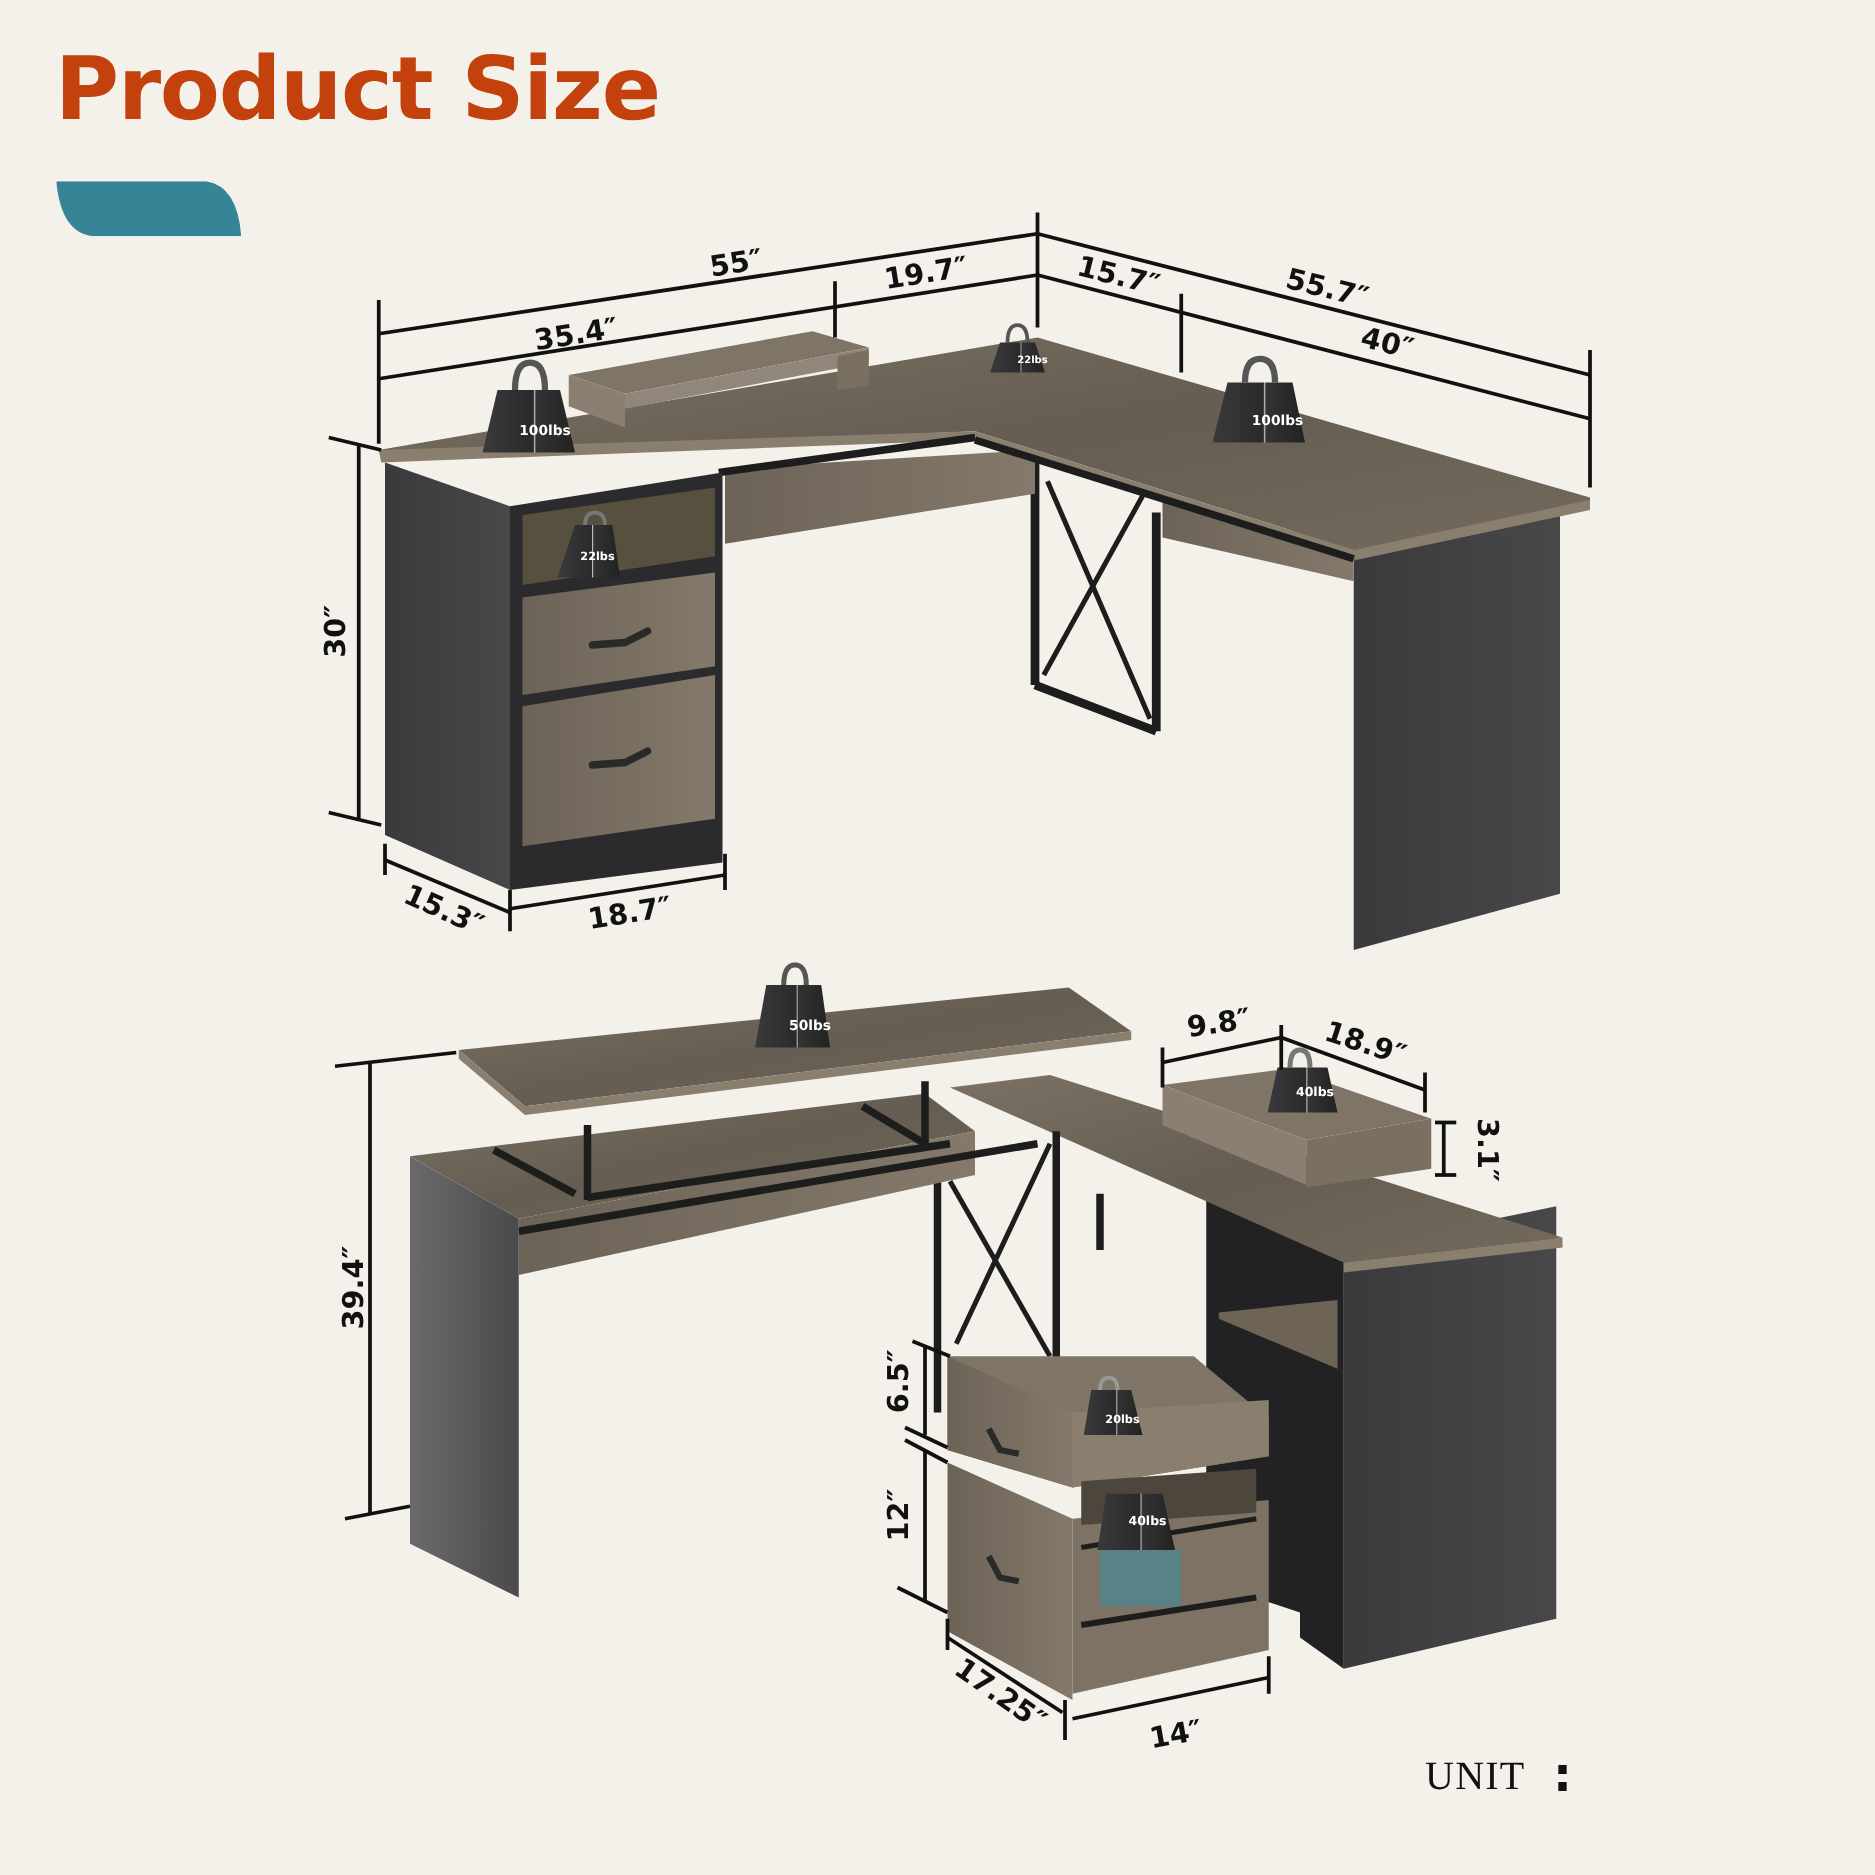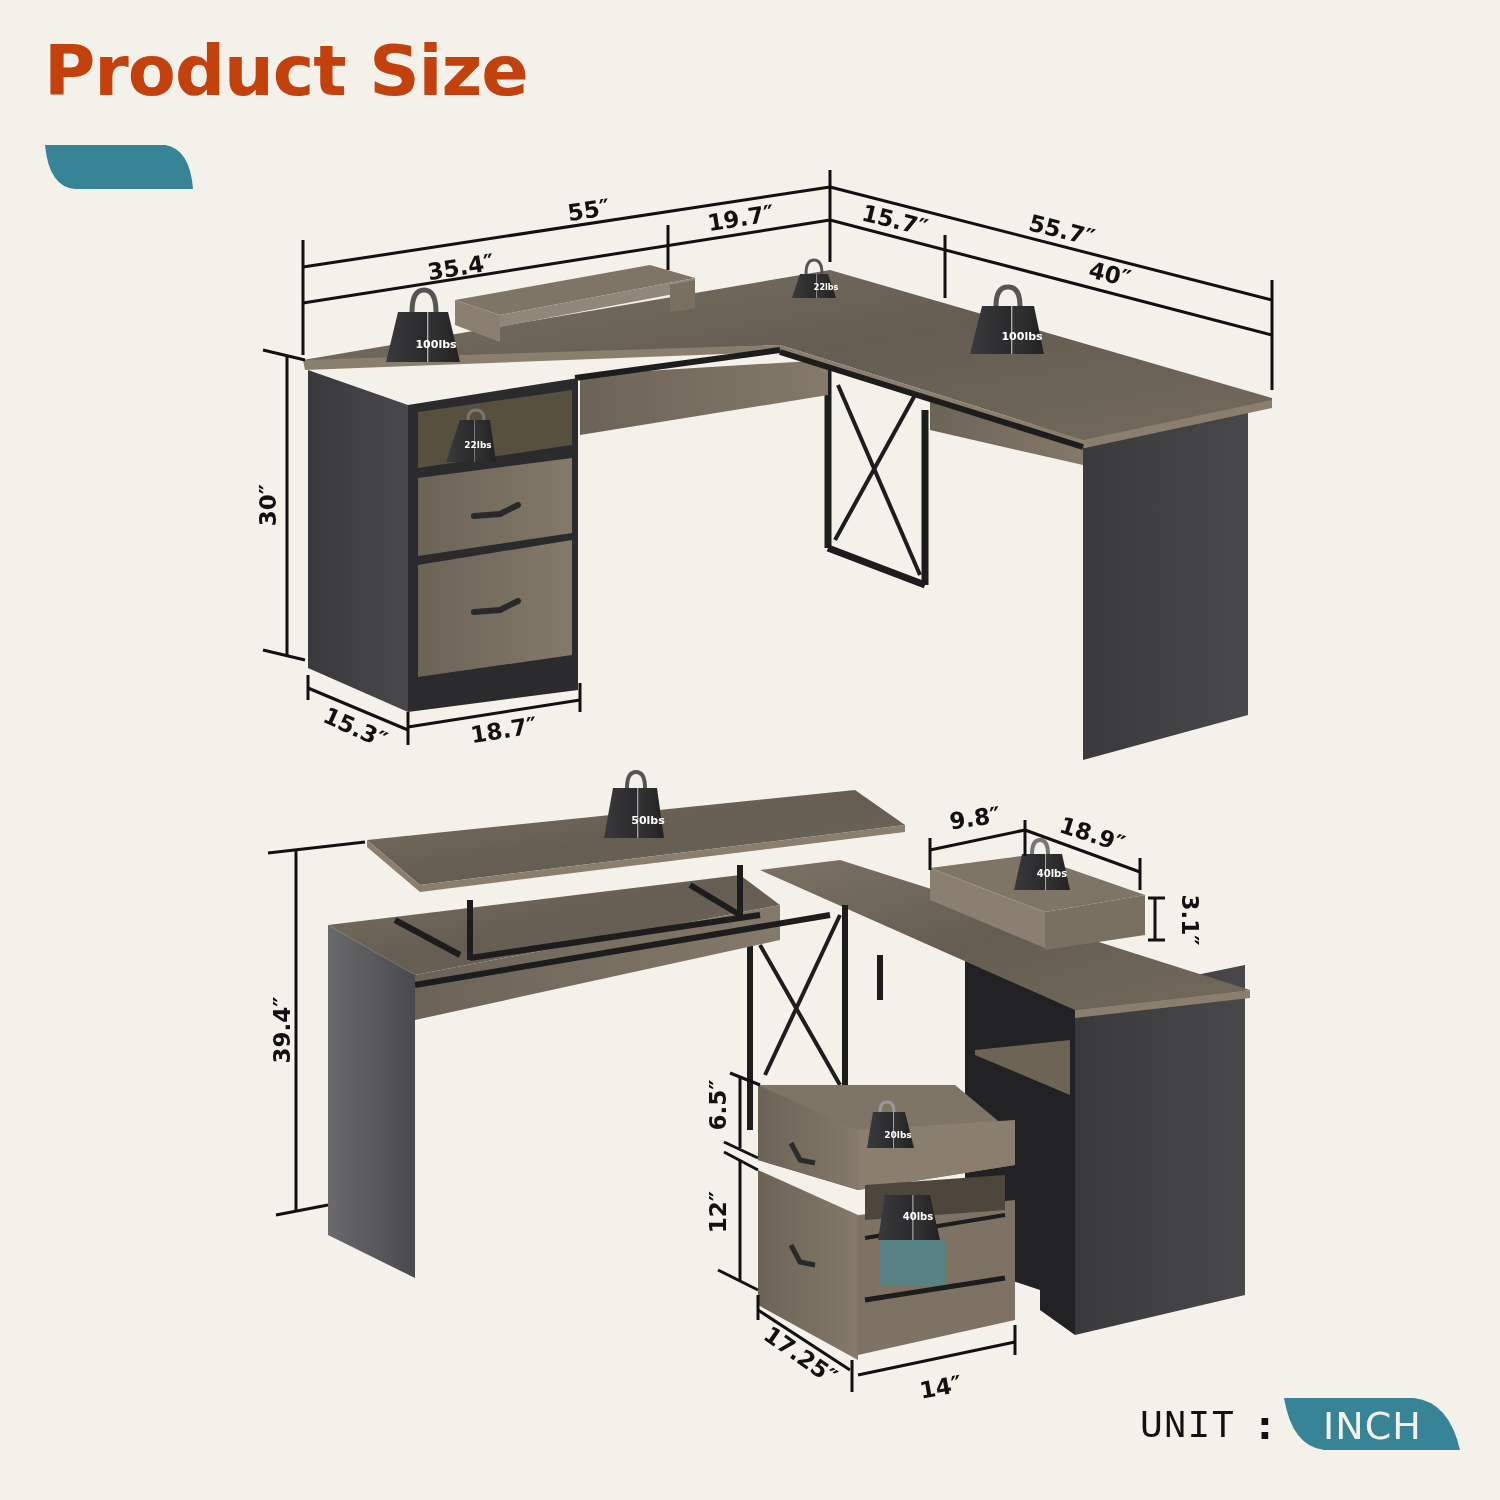--- a/index.html
+++ b/index.html
@@ -3,21 +3,21 @@
 <meta charset="utf-8">
 <style>
   html,body{margin:0;padding:0;}
   body{width:1500px;height:1500px;background:#f4f1ea;position:relative;overflow:hidden;font-family:"DejaVu Sans","Liberation Sans",sans-serif;}
   .title{position:absolute;left:44px;top:30px;font-size:70px;font-weight:bold;color:#c2410c;letter-spacing:-1px;font-family:"DejaVu Sans",sans-serif;}
   .accent{position:absolute;left:45px;top:145px;width:148px;height:44px;}
   svg.scene{position:absolute;left:0;top:0;}
   .dim{font-family:"DejaVu Sans",sans-serif;font-weight:bold;fill:#111;font-size:23px;}
   .wlabel{font-family:"DejaVu Sans",sans-serif;font-weight:bold;fill:#fff;font-size:11px;}
   .unit{position:absolute;left:1140px;top:1398px;display:flex;align-items:center;}
-  .unit-label{font-size:38px;color:#111;font-family:Liberation Mono, monospace;letter-spacing:1px;}
+  .unit-label{font-size:32px;color:#111;font-family:Liberation Serif, serif;letter-spacing:1px;}
   .unit-colon{font-size:38px;color:#111;margin:0 12px 0 22px;font-weight:bold;}
   .unit-pill{position:relative;width:176px;height:56px;display:flex;align-items:center;justify-content:center;}
   .unit-pill svg{position:absolute;left:0;top:0;}
   .unit-value{position:relative;color:#f4f1ea;font-size:38px;font-family:"DejaVu Sans",sans-serif;letter-spacing:1px;}
 </style>
 </head>
 <body>
 
 <div class="title">Product Size</div>
 <svg class="accent" viewBox="0 0 148 44" width="148" height="44">
@@ -242,19 +242,13 @@
   <text class="dim" x="1182" y="920" text-anchor="middle" transform="rotate(90 1182 920)">3.1″</text>
   <text class="dim" x="726" y="1105" text-anchor="middle" transform="rotate(-90 726 1105)">6.5″</text>
   <text class="dim" x="726" y="1212" text-anchor="middle" transform="rotate(-90 726 1212)">12″</text>
   <text class="dim" x="796" y="1362" text-anchor="middle" transform="rotate(35 796 1362)">17.25″</text>
   <text class="dim" x="942" y="1395" text-anchor="middle" transform="rotate(-10 942 1395)">14″</text>
 </svg>
 
 <div class="unit">
   <span class="unit-label">UNIT</span>
   <span class="unit-colon">:</span>
-  <span class="unit-pill">
-    <svg width="176" height="56" viewBox="0 0 176 56">
-      <path d="M0 0 H130 Q165 4 176 52 H40 Q8 48 0 0 Z" fill="#378497"></path>
-    </svg>
-    <span class="unit-value">INCH</span>
-  </span>
 </div>
 
 </body></html>

